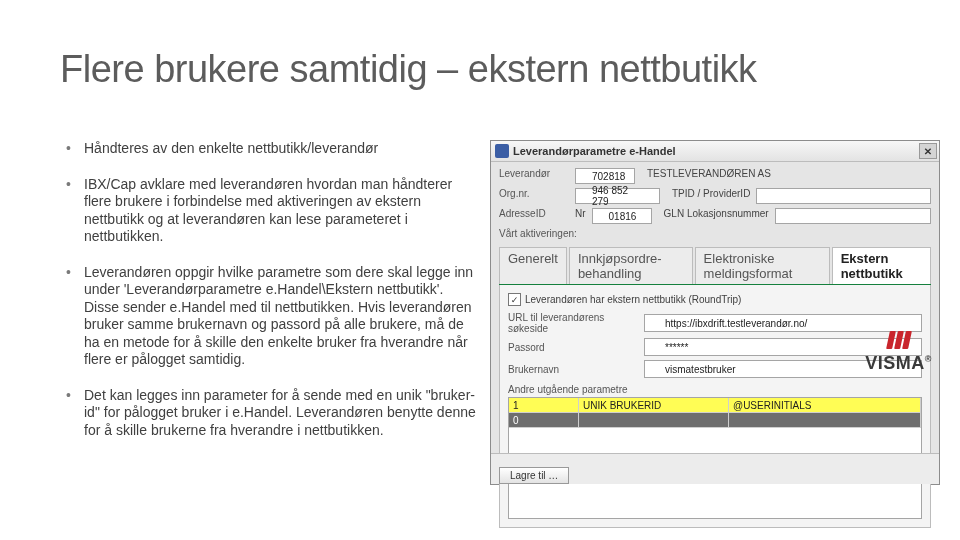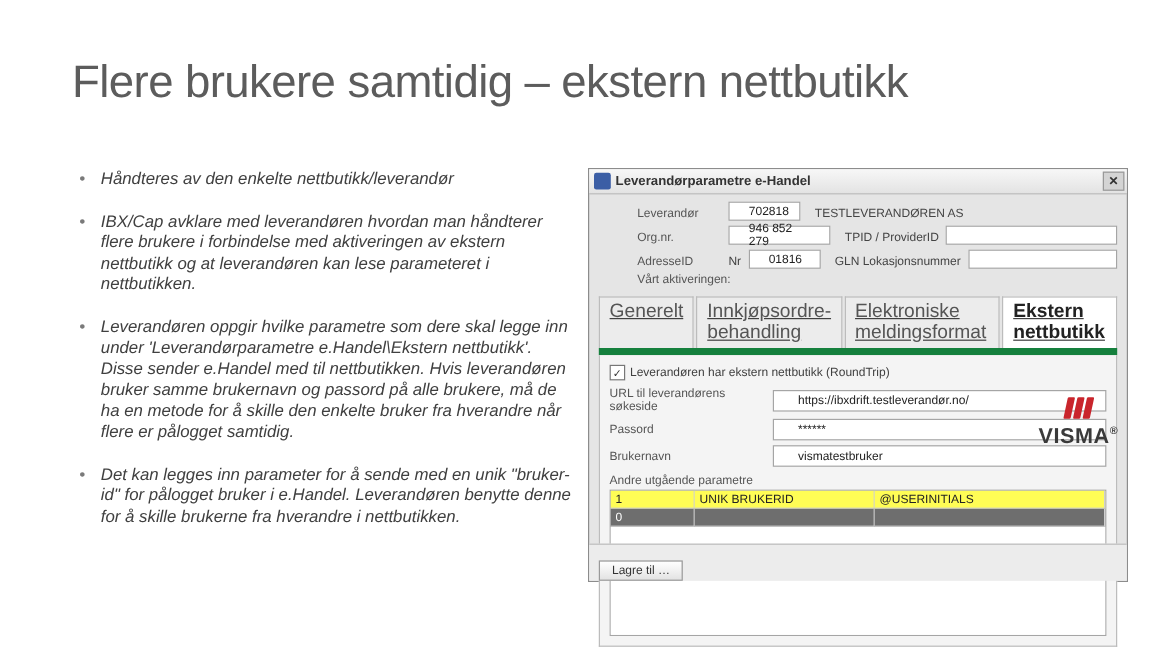--- a/index.html
+++ b/index.html
@@ -29,21 +29,20 @@
   .content-area {
     position: absolute;
     left: 66px;
     top: 140px;
     width: 410px;
   }
   .bullets {
     list-style: none;
     padding: 0;
     margin: 0;
-    font-style: italic;
   }
   .bullets li {
     font-size: 14px;
     line-height: 1.25;
     margin-bottom: 18px;
     position: relative;
     padding-left: 18px;
     color: #404040;
   }
   .bullets li:before {
@@ -92,24 +91,23 @@
     border: 1px solid #999;
     margin-right: 2px;
     display:flex; align-items:center; justify-content:center;
     font-size:10px; font-weight:bold; color:#333;
   }
   .shot-body {
     padding: 6px 8px 0 8px;
   }
   .shot-row {
     display:flex;
-    align-items:flex-end;
+    align-items:flex-start;
     margin-bottom: 4px;
     gap:6px;
-    margin-left:32px;
   }
   .shot-lbl {
     width: 70px;
     color:#555;
   }
   .shot-box {
     border:1px solid #a5a5a5;
     background:#fff;
     height:16px;
     padding:0 16px;
@@ -121,23 +119,22 @@
   .w-small { width:60px; }
   .w-med   { width:85px; }
   .shot-right {
     margin-left:6px;
     color:#444;
   }
   .shot-tabs {
     display:flex;
     gap:2px;
     margin:8px 0 0 0;
-    border-bottom:6px solid #15803d;
-    font-size:16px;
-    text-decoration:underline;
+    border-bottom:1px solid #15803d;
+    font-size:13px;
   }
   .shot-tab {
     padding:3px 8px;
     background:#ececec;
     border:1px solid #bcbcbc;
     border-bottom:none;
     color:#555;
   }
   .shot-tab.active {
     background:#fff;

